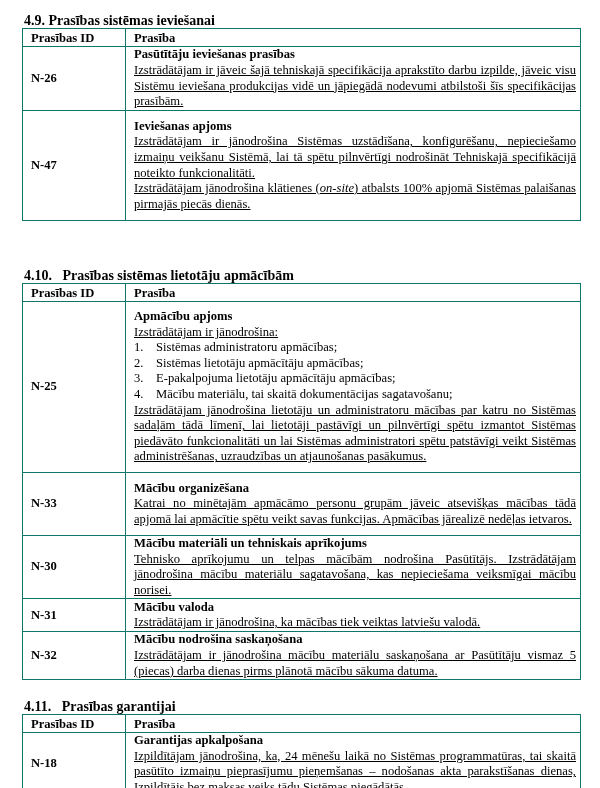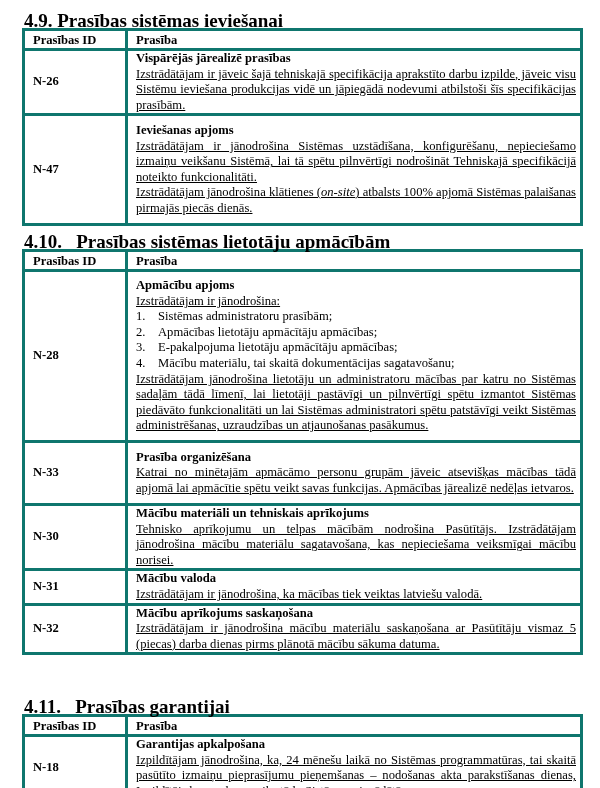--- a/index.html
+++ b/index.html
@@ -17,32 +17,32 @@
       font-size: 12.6px;
       line-height: 15.6px;
     }
     .section {
       position: absolute;
       left: 22px;
       width: 558px;
     }
     .section-title {
       font-weight: bold;
-      font-size: 19px;
+      font-size: 14px;
       line-height: 15px;
       margin: 0 0 0 2px;
       white-space: pre;
     }
     table.req {
       width: 558px;
       border-collapse: collapse;
       table-layout: fixed;
     }
     table.req th, table.req td {
-      border: 3px solid #0f766e;
+      border: 1px solid #0f766e;
       padding: 0 4px 0 8px;
       vertical-align: middle;
       text-align: left;
     }
     table.req th {
       font-weight: bold;
       height: 17px;
       line-height: 16px;
     }
     col.c-id { width: 103px; }
@@ -93,99 +93,99 @@
         <col class="c-req">
       </colgroup>
     <tbody>
         <tr>
       <th>Prasības ID</th>
       <th>Prasība</th>
     </tr>
     <tr style="height:64px;">
       <td class="id-cell">N-26</td>
       <td class="req-cell">
-        <span class="req-title">Vispārējās jārealizē prasības</span>
+        <span class="req-title">Pasūtītāju ieviešanas prasības</span>
         <span class="req-text">Izstrādātājam ir jāveic šajā tehniskajā specifikācija aprakstīto darbu izpilde, jāveic visu Sistēmu ieviešana produkcijas vidē un jāpiegādā nodevumi atbilstoši šīs specifikācijas prasībām.</span>
       </td>
     </tr>
     <tr style="height:110px;">
       <td class="id-cell">N-47</td>
       <td class="req-cell">
         <span class="req-title">Ieviešanas apjoms</span>
         <span class="req-text">Izstrādātājam ir jānodrošina Sistēmas uzstādīšana, konfigurēšanu, nepieciešamo izmaiņu veikšanu Sistēmā, lai tā spētu pilnvērtīgi nodrošināt Tehniskajā specifikācijā noteikto funkcionalitāti.</span>
         <span class="req-text gap"><span>Izstrādātājam jānodrošina klātienes (</span><em>on-site</em><span>) atbalsts 100% apjomā Sistēmas palaišanas pirmajās piecās dienās.</span></span>
       </td>
     </tr>
   </tbody>
     </table>
 </div>
 
-<div class="section" style="top:234px;">
+<div class="section" style="top:268px;">
   <div class="section-title">4.10.   Prasības sistēmas lietotāju apmācībām</div>
   <table class="req">
     <colgroup>
         <col class="c-id">
         <col class="c-req">
       </colgroup>
     <tbody>
         <tr>
       <th>Prasības ID</th>
       <th>Prasība</th>
     </tr>
     <tr style="height:171px;">
-      <td class="id-cell">N-28</td>
+      <td class="id-cell">N-25</td>
       <td class="req-cell">
         <span class="req-title">Apmācību apjoms</span>
         <span class="req-text">Izstrādātājam ir jānodrošina:</span>
         <ol class="req-list">
           <li>
                 <span class="num">1.</span>
-                <span>Sistēmas administratoru prasībām;</span>
+                <span>Sistēmas administratoru apmācības;</span>
               </li>
           <li>
                 <span class="num">2.</span>
-                <span>Apmācības lietotāju apmācītāju apmācības;</span>
+                <span>Sistēmas lietotāju apmācītāju apmācības;</span>
               </li>
           <li>
                 <span class="num">3.</span>
                 <span>E-pakalpojuma lietotāju apmācītāju apmācības;</span>
               </li>
           <li>
                 <span class="num">4.</span>
                 <span>Mācību materiālu, tai skaitā dokumentācijas sagatavošanu;</span>
               </li>
         </ol>
         <span class="req-text">Izstrādātājam jānodrošina lietotāju un administratoru mācības par katru no Sistēmas sadaļām tādā līmenī, lai lietotāji pastāvīgi un pilnvērtīgi spētu izmantot Sistēmas piedāvāto funkcionalitāti un lai Sistēmas administratori spētu patstāvīgi veikt Sistēmas administrēšanas, uzraudzības un atjaunošanas pasākumus.</span>
       </td>
     </tr>
     <tr style="height:63px;">
       <td class="id-cell">N-33</td>
       <td class="req-cell">
-        <span class="req-title">Prasība organizēšana</span>
+        <span class="req-title">Mācību organizēšana</span>
         <span class="req-text">Katrai no minētajām apmācāmo personu grupām jāveic atsevišķas mācības tādā apjomā lai apmācītie spētu veikt savas funkcijas. Apmācības jārealizē nedēļas ietvaros.</span>
       </td>
     </tr>
     <tr style="height:63px;">
       <td class="id-cell">N-30</td>
       <td class="req-cell">
         <span class="req-title">Mācību materiāli un tehniskais aprīkojums</span>
         <span class="req-text">Tehnisko aprīkojumu un telpas mācībām nodrošina Pasūtītājs. Izstrādātājam jānodrošina mācību materiālu sagatavošana, kas nepieciešama veiksmīgai mācību norisei.</span>
       </td>
     </tr>
     <tr style="height:33px;">
       <td class="id-cell">N-31</td>
       <td class="req-cell">
         <span class="req-title">Mācību valoda</span>
         <span class="req-text">Izstrādātājam ir jānodrošina, ka mācības tiek veiktas latviešu valodā.</span>
       </td>
     </tr>
     <tr style="height:48px;">
       <td class="id-cell">N-32</td>
       <td class="req-cell">
-        <span class="req-title">Mācību aprīkojums saskaņošana</span>
+        <span class="req-title">Mācību nodrošina saskaņošana</span>
         <span class="req-text">Izstrādātājam ir jānodrošina mācību materiālu saskaņošana ar Pasūtītāju vismaz 5 (piecas) darba dienas pirms plānotā mācību sākuma datuma.</span>
       </td>
     </tr>
   </tbody>
     </table>
 </div>
 
 <div class="section" style="top:699px;">
   <div class="section-title">4.11.   Prasības garantijai</div>
   <table class="req">

